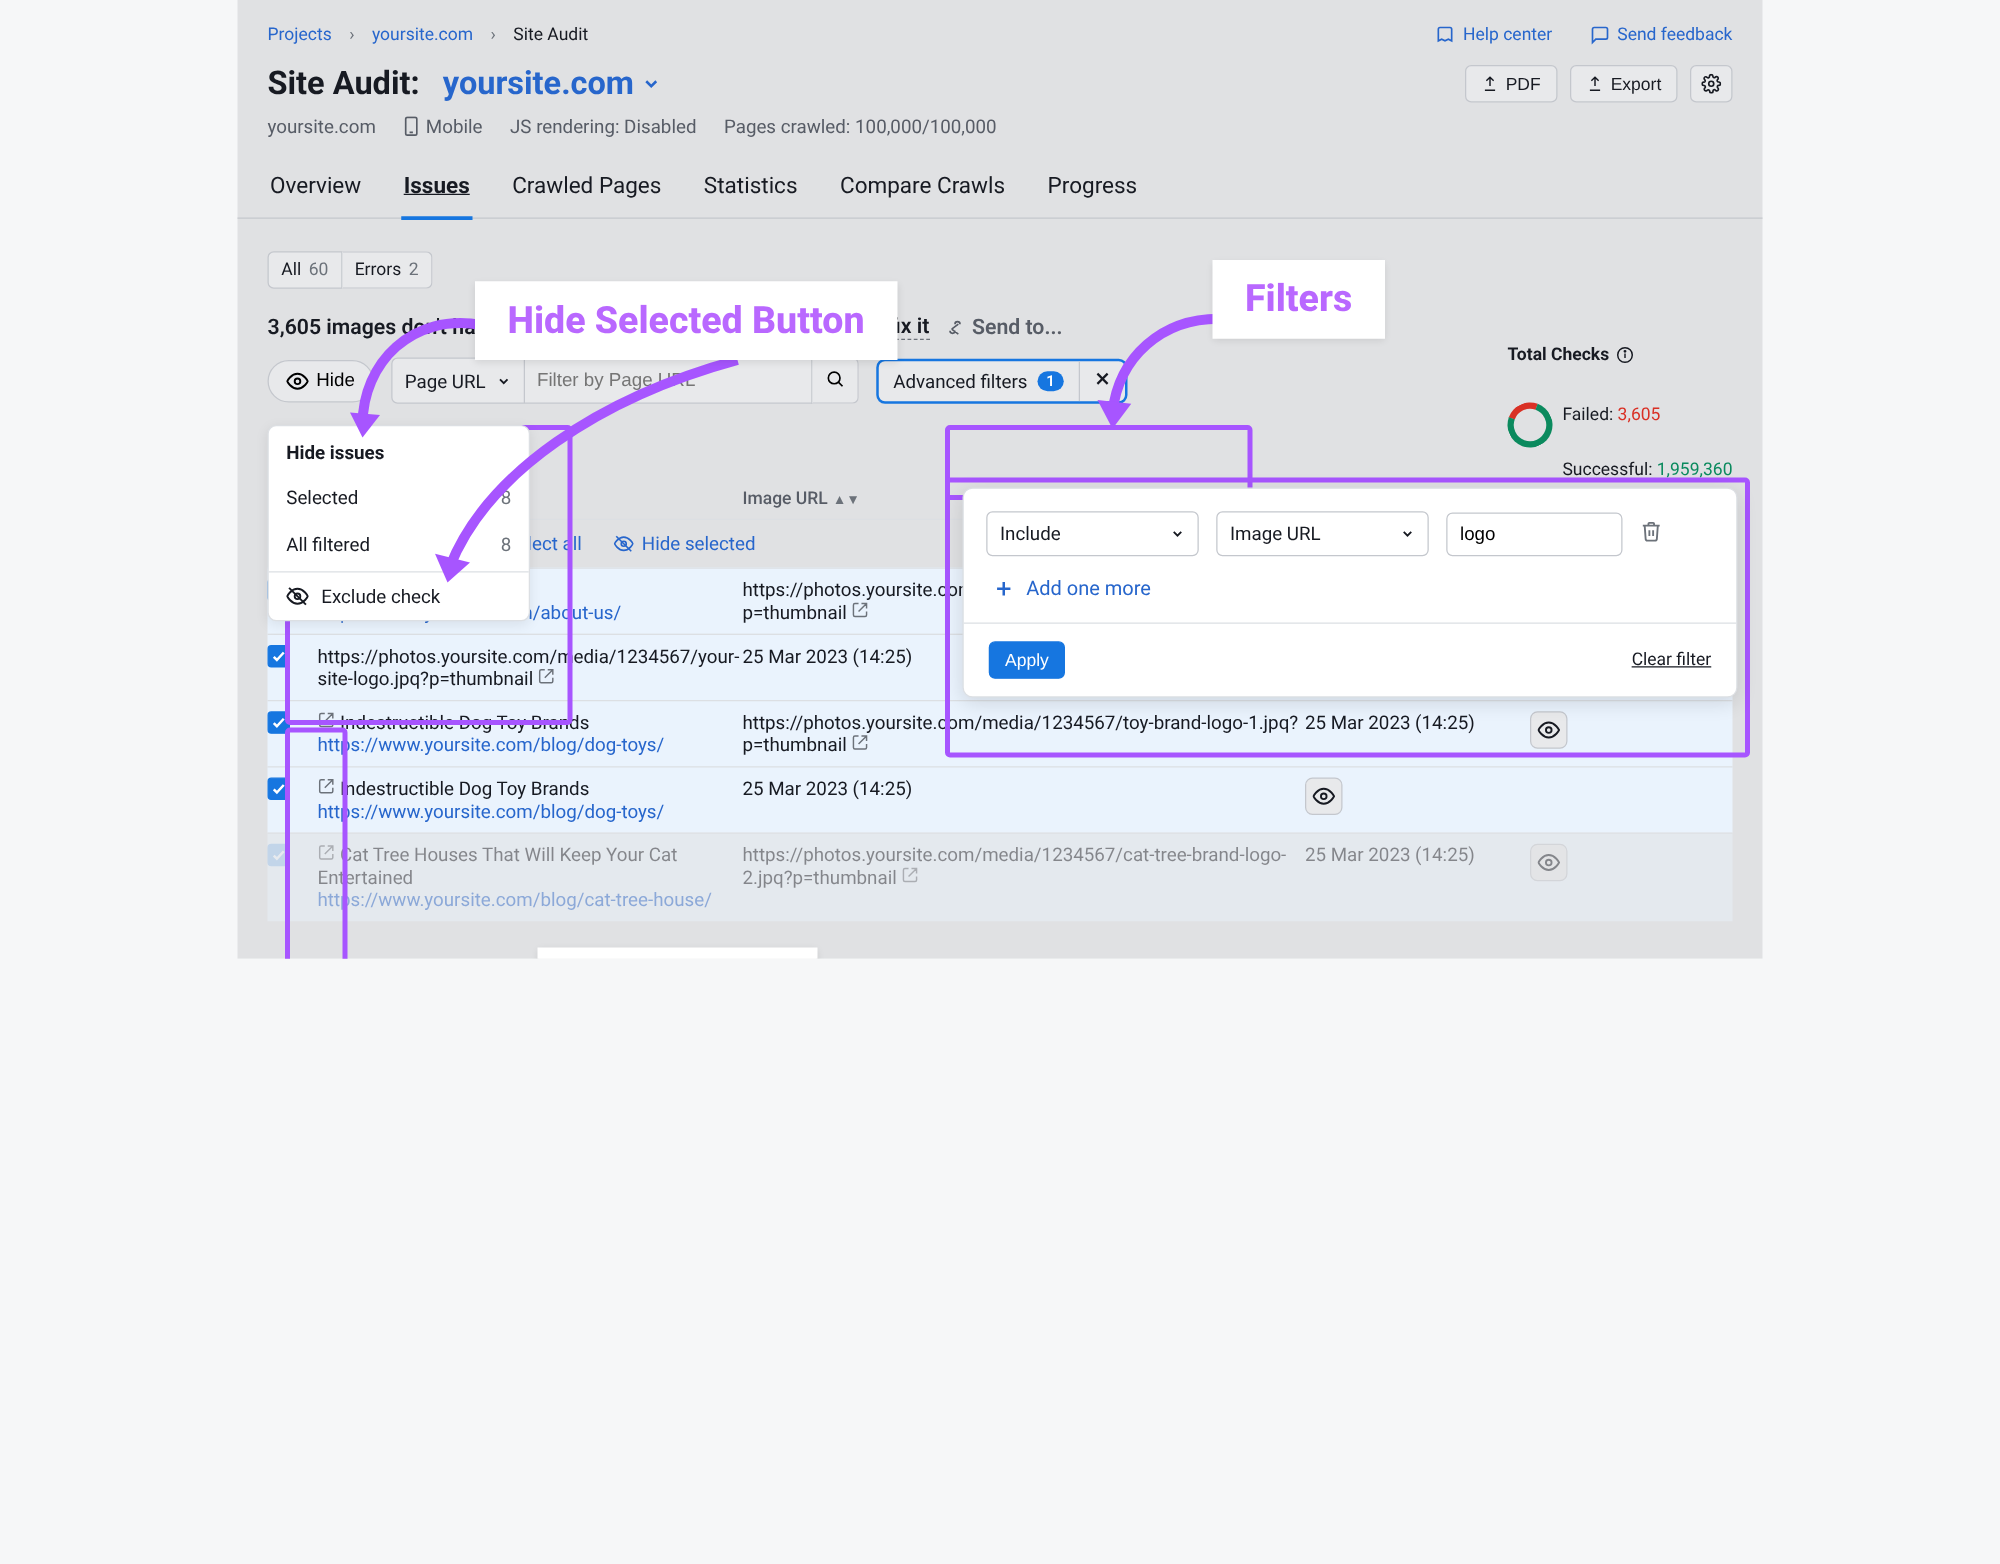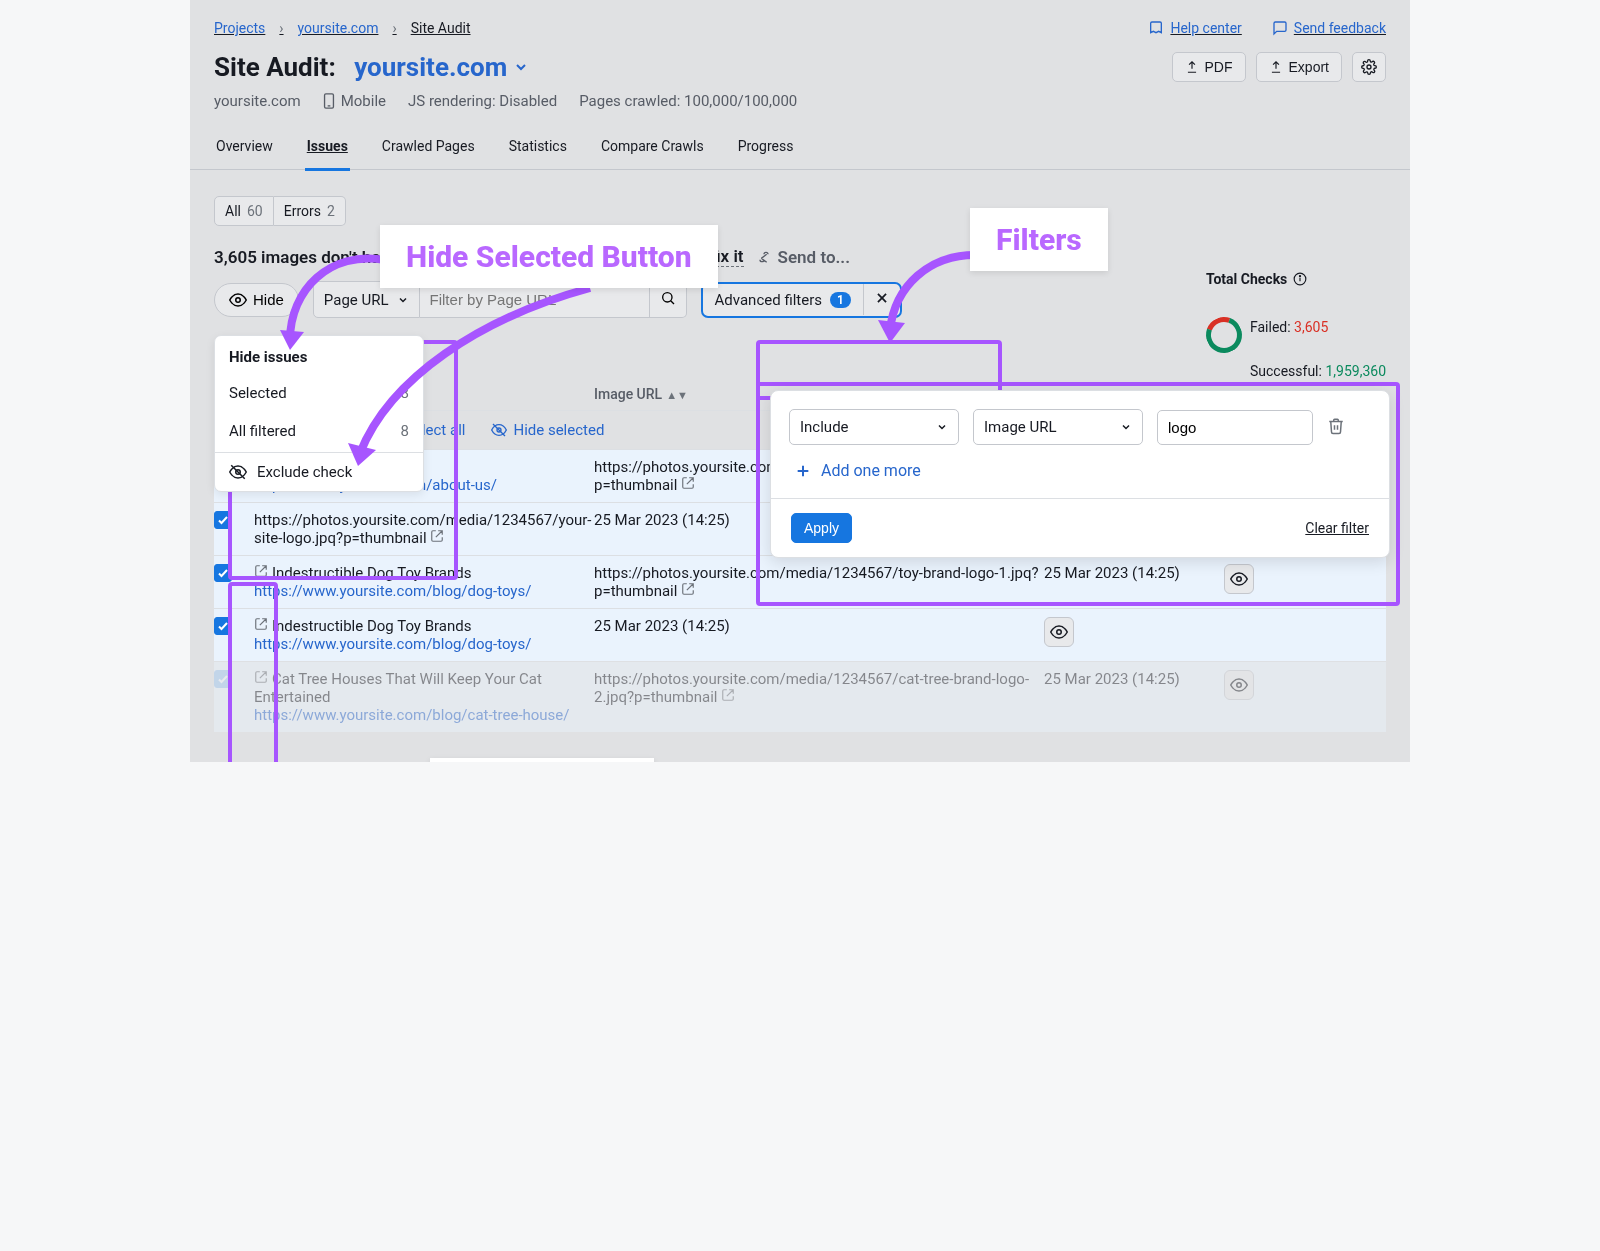--- a/index.html
+++ b/index.html
@@ -34,21 +34,20 @@
     margin: 0 auto;
     background: var(--bg-dim);
     position: relative;
     padding-bottom: 30px;
   }
   
   .crumbs {
     display: flex; align-items: center; gap: 14px;
     padding: 20px 24px 6px;
     font-size: 14px;
-    text-decoration: underline;
   }
   .crumbs a { color: var(--link-blue); text-decoration: none; }
   .crumbs .chev { color: var(--text-muted); }
   .crumbs .current { color: var(--text-dark); }
   .top-links { margin-left: auto; display:flex; gap: 30px; }
   .top-links a { color: var(--link-blue); text-decoration:none; display:flex; align-items:center; gap:6px; }
 
   
   .title-row {
     display:flex; align-items:center; padding: 10px 24px 2px;
@@ -70,21 +69,21 @@
   .meta-row {
     display:flex; align-items:center; gap: 22px;
     padding: 8px 24px 18px;
     color: var(--text-med); font-size:15px;
   }
 
   
   .tabs {
     display:flex; gap: 30px; padding: 0 24px;
     border-bottom: 1px solid var(--border-gray);
-    font-size: 14px;
+    font-size: 18px;
   }
   .tabs .tab { padding: 10px 2px 14px; color: var(--text-dark); cursor:pointer; }
   .tabs .tab.active { font-weight:700; border-bottom: 3px solid var(--primary-blue); margin-bottom:-2px;text-decoration:underline; }
 
   
   .panel {
     margin: 26px 24px 0;
     background: var(--bg-dim);
     position: relative;
   }
@@ -216,21 +215,21 @@
   .adv-panel .row1 {
     display:flex; gap:14px; align-items:center; padding: 18px 18px 0;
   }
   .adv-sel {
     border:1px solid var(--border-gray); border-radius:5px;
     padding:8px 10px; display:flex; align-items:center; justify-content:space-between;
     width:170px; font-size:15px; background:#fff;
   }
   .adv-input {
     border:1px solid var(--border-gray); border-radius:5px;
-    padding:8px 10px; width:156px; font-size:15px; outline:none;
+    padding:8px 10px; width:141px; font-size:15px; outline:none;
   }
   .adv-trash { color: var(--text-muted); }
   .adv-add {
     display:flex; align-items:center; gap:10px;
     color: var(--link-blue); padding: 16px 24px 18px; font-size:16px;
   }
   .adv-foot {
     display:flex; align-items:center; justify-content:space-between;
     border-top:1px solid var(--border-light); padding: 14px 20px;
   }

